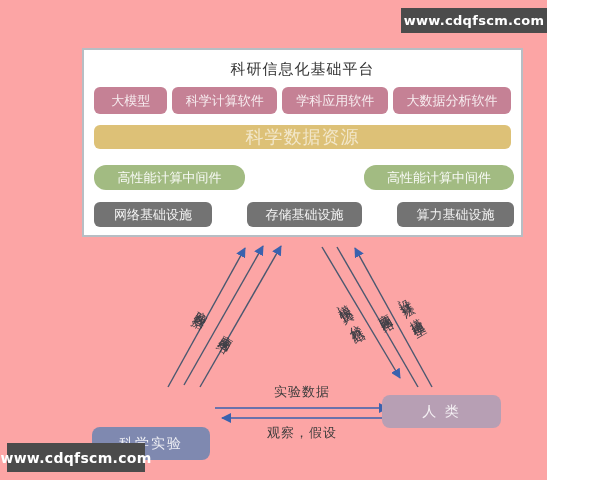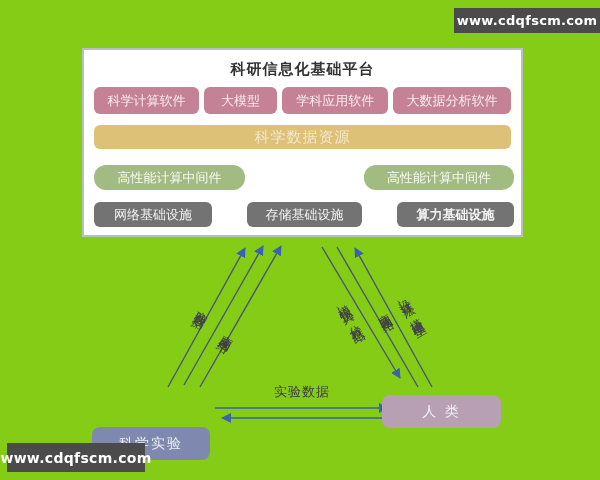--- a/index.html
+++ b/index.html
@@ -1,52 +1,52 @@
 <!DOCTYPE html>
 <html><head>
 <meta charset="utf-8">
 <style>
   html,body{margin:0;padding:0;background:#ffffff;}
   .canvas{
-    position:relative;width:600px;height:480px;background:#84cc16;overflow:hidden;
+    position:relative;width:547px;height:480px;background:#fca5a5;overflow:hidden;
     font-family:"DejaVu Sans","Liberation Sans",sans-serif;
   }
   
   .watermark{
     position:absolute;background:#4b4b4b;color:#ffffff;font-weight:bold;
     display:flex;align-items:center;justify-content:center;font-size:13px;letter-spacing:.3px;
   }
   .wm-top{top:8px;right:0;width:146px;height:25px;}
   .wm-bottom{left:7px;top:443px;width:138px;height:29px;font-size:14px;}
 
   
   .platform{
     position:absolute;left:82px;top:48px;width:441px;height:189px;
     background:#ffffff;border:2px solid #b7bec4;box-sizing:border-box;
   }
   .platform-title{
     position:absolute;top:10px;left:0;width:100%;text-align:center;
-    font-size:15px;font-weight:bold;color:#333333;letter-spacing:1px;
+    font-size:15px;font-weight:normal;color:#333333;letter-spacing:1px;
   }
   .box{
     display:flex;align-items:center;justify-content:center;
     border-radius:6px;font-size:13px;box-sizing:border-box;white-space:nowrap;
   }
   .apps-row{position:absolute;top:37px;left:10px;right:10px;height:27px;display:flex;gap:5px;}
   .pink{background:#c58195;color:rgba(255,255,255,0.85);}
   .w-a0{width:74px;} .w-a1{width:106px;} .w-a2{width:119px;} .w-a3{width:107px;}
   .data-bar{
     position:absolute;top:75px;left:10px;right:10px;height:24px;border-radius:6px;
     background:#ddc177;color:rgba(255,255,255,0.62);
-    display:flex;align-items:center;justify-content:center;font-size:15px;letter-spacing:1px;
+    display:flex;align-items:center;justify-content:center;font-size:18px;letter-spacing:1px;
   }
   .green{background:#a2bb82;color:rgba(255,255,255,0.92);position:absolute;top:115px;height:25px;border-radius:12px;}
   .g0{left:10px;width:151px;} .g1{left:280px;width:150px;}
   .gray{background:#737373;color:#f2f2f2;position:absolute;top:152px;height:25px;}
-  .i0{left:10px;width:118px;} .i1{left:163px;width:115px;} .i2{left:313px;width:117px;font-weight:bold;}
+  .i0{left:10px;width:118px;} .i1{left:163px;width:115px;} .i2{left:313px;width:117px;}
 
   
   .node{
     position:absolute;top:395px;height:33px;border-radius:8px;
     display:flex;align-items:center;justify-content:center;
     font-size:14px;letter-spacing:2px;color:rgba(255,255,255,0.85);
   }
   .node-exp{left:92px;width:118px;background:#7f89b0;margin-top:32px;}
   .node-hum{left:382px;width:119px;background:#b79fb4;}
 
@@ -78,22 +78,22 @@
 <body>
 
 <div class="canvas">
 
   <div class="watermark wm-top">www.cdqfscm.com</div>
 
   <div class="platform">
     <div class="platform-title">科研信息化基础平台</div>
 
     <div class="apps-row">
+      <div class="box pink w-a0">大模型</div>
       <div class="box pink w-a1">科学计算软件</div>
-      <div class="box pink w-a0">大模型</div>
       <div class="box pink w-a3">学科应用软件</div>
       <div class="box pink w-a2">大数据分析软件</div>
     </div>
 
     <div class="data-bar">科学数据资源</div>
 
     <div class="box green g0">高性能计算中间件</div>
     <div class="box green g1">高性能计算中间件</div>
 
     <div class="box gray i1">存储基础设施</div>
@@ -127,19 +127,20 @@
   </svg>
 
   <div class="diag rot-cw d-exp-data">实验数据</div>
   <div class="diag rot-cw d-net-left">高速网络</div>
 
   <div class="diag rot-ccw d-sim">模拟仿真、分析总结</div>
   <div class="diag rot-ccw d-net-right">高速网络</div>
   <div class="diag rot-ccw d-design">设计算法、搭建模型</div>
 
   <div class="hlabel h-top">实验数据</div>
+  <div class="hlabel h-bottom">观察，假设</div>
 
   <div class="node node-exp">科学实验</div>
   <div class="node node-hum">人 类</div>
 
   <div class="watermark wm-bottom">www.cdqfscm.com</div>
 
 </div>
 
 </body></html>

